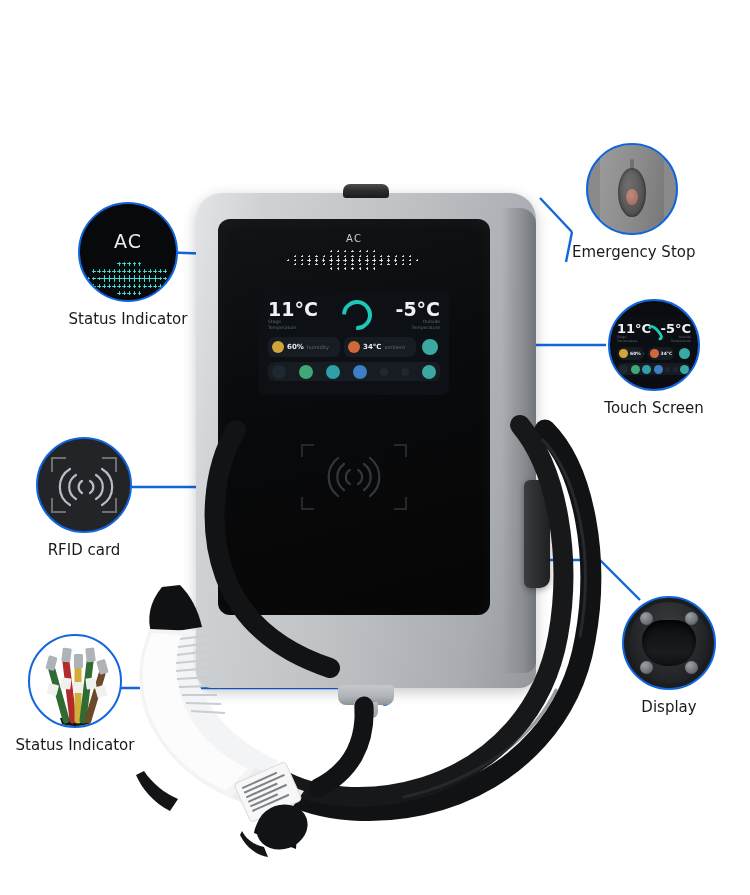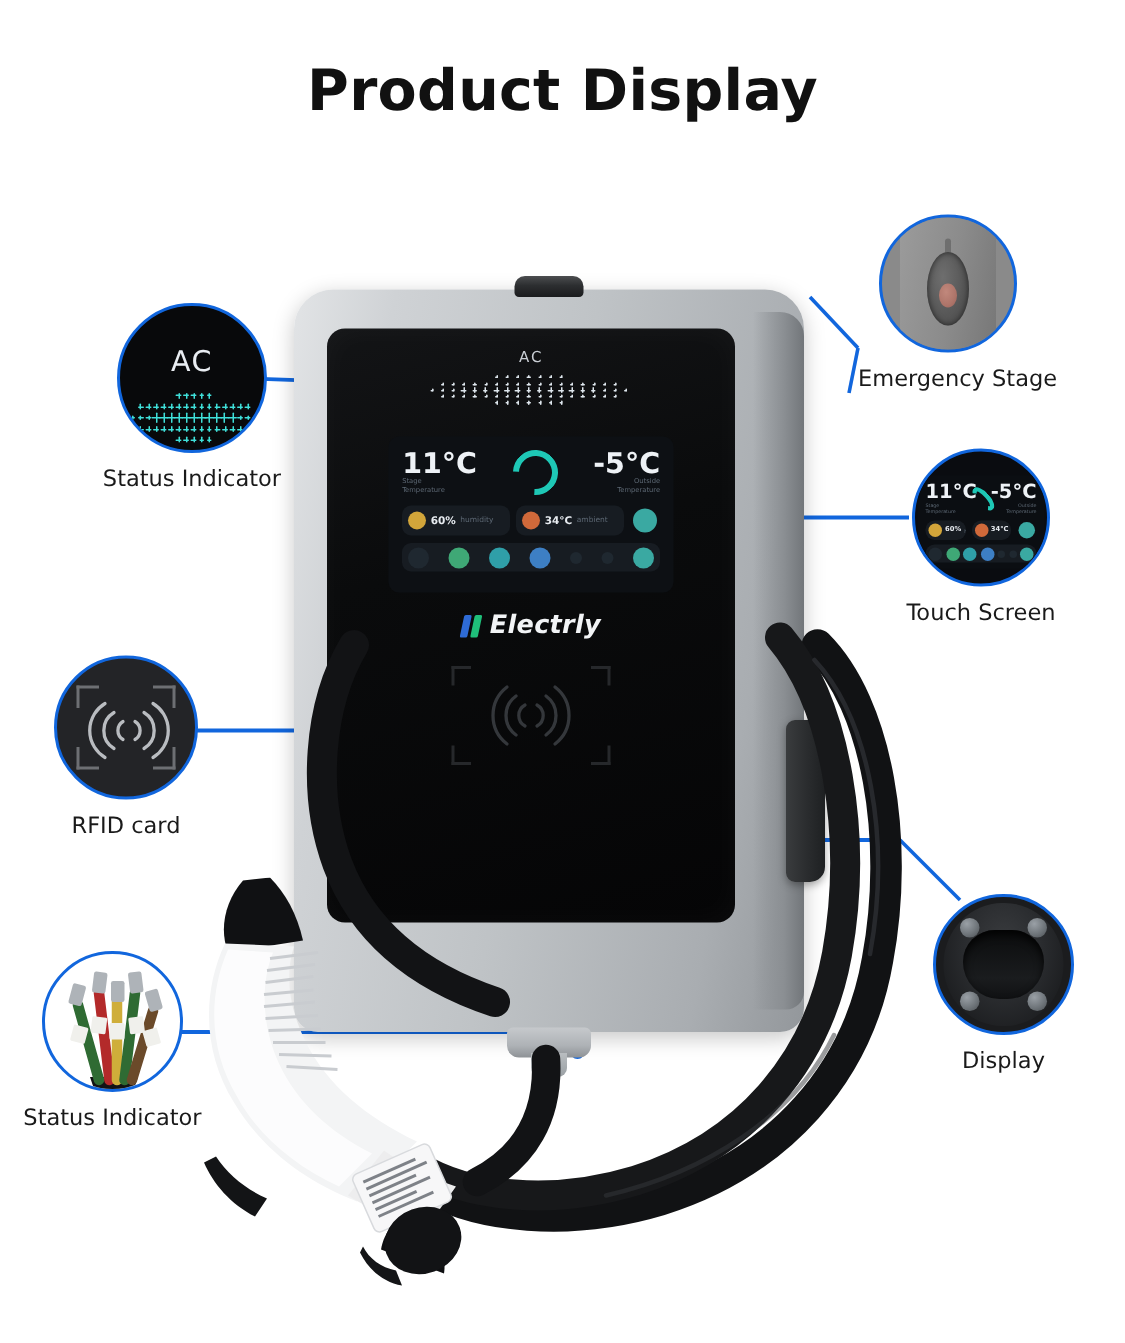--- a/index.html
+++ b/index.html
@@ -409,21 +409,20 @@
     top: 585px;
     width: 185px;
     height: 275px;
   }
 </style>
 </head>
 <body>
 
 <div id="stage">
 
-  <div class="page-title">Product Display</div>
 
   <svg class="lines" width="750" height="895" viewBox="0 0 750 895">
 
     <line x1="158" y1="252" x2="328" y2="258" stroke="#1166dd" stroke-width="2.6"></line>
     <circle cx="330" cy="258" r="5" fill="#1166dd"></circle>
 
     <path d="M572 232 L566 262" stroke="#1166dd" stroke-width="2.4" fill="none"></path>
     <path d="M572 232 L540 198" stroke="#1166dd" stroke-width="2.4" fill="none"></path>
 
     <line x1="606" y1="345" x2="457" y2="345" stroke="#1166dd" stroke-width="2.6"></line>
@@ -562,27 +561,20 @@
             <span class="ico" style="width: 14px; height: 14px; background: rgb(31, 40, 48);"></span>
             <span class="ico" style="width: 14px; height: 14px; background: rgb(63, 168, 118);"></span>
             <span class="ico" style="width: 14px; height: 14px; background: rgb(47, 159, 168);"></span>
             <span class="ico" style="width: 14px; height: 14px; background: rgb(61, 127, 196);"></span>
             <span class="ico" style="width: 8px; height: 8px; background: rgb(31, 40, 48);"></span>
             <span class="ico" style="width: 8px; height: 8px; background: rgb(31, 40, 48);"></span>
             <span class="ico" style="width: 14px; height: 14px; background: rgb(58, 169, 162);"></span>
           </div>
       </div>
 
-      <div class="logo">
-        <span class="logo-mark">
-          <span class="logo-bar b1"></span>
-          <span class="logo-bar b2"></span>
-        </span>
-        <span class="logo-text">Electrly</span>
-      </div>
 
       <div class="dev-rfid">
         <span class="corner tl" style="left:0;top:0;"></span>
         <span class="corner tr" style="right:0;top:0;"></span>
         <span class="corner bl" style="left:0;bottom:0;"></span>
         <span class="corner br" style="right:0;bottom:0;"></span>
         <svg width="106" height="66" viewBox="0 0 106 66">
           <g fill="none" stroke="#34373b" stroke-width="2.2" stroke-linecap="round">
             <path d="M49 26 A 8 8 0 0 0 49 40"></path>
             <path d="M57 26 A 8 8 0 0 1 57 40"></path>
@@ -728,21 +720,21 @@
 
   <div class="callout" style="left:586px;top:143px;">
     <div class="bubble ring estop-bubble" style="left:0;top:0;width:92px;height:92px;">
       <div class="estop-plate">
         <div class="estop-stem"></div>
         <div class="estop-btn">
           <div class="estop-core"></div>
         </div>
       </div>
     </div>
-    <div class="callout-label" style="left:-14px;top:100px;width:120px;">Emergency Stage</div>
+    <div class="callout-label" style="left:-14px;top:100px;width:120px;">Emergency Stop</div>
   </div>
 
   <div class="callout" style="left:608px;top:299px;">
     <div class="bubble ring screen-bubble" style="left:0;top:0;width:92px;height:92px;">
       <div class="ui" id="calloutUi" style="position:absolute;left:2px;top:16px;width:84px;height:62px;padding:5px;background:#0b0e12;">
 
         <div class="row-top" style="margin-bottom:4px;">
           <div class="tcell">
             <div class="tval" style="font-size:13px;">11°C</div>
             <div class="tsub" style="font-size:3.2px;">Stage</div>

